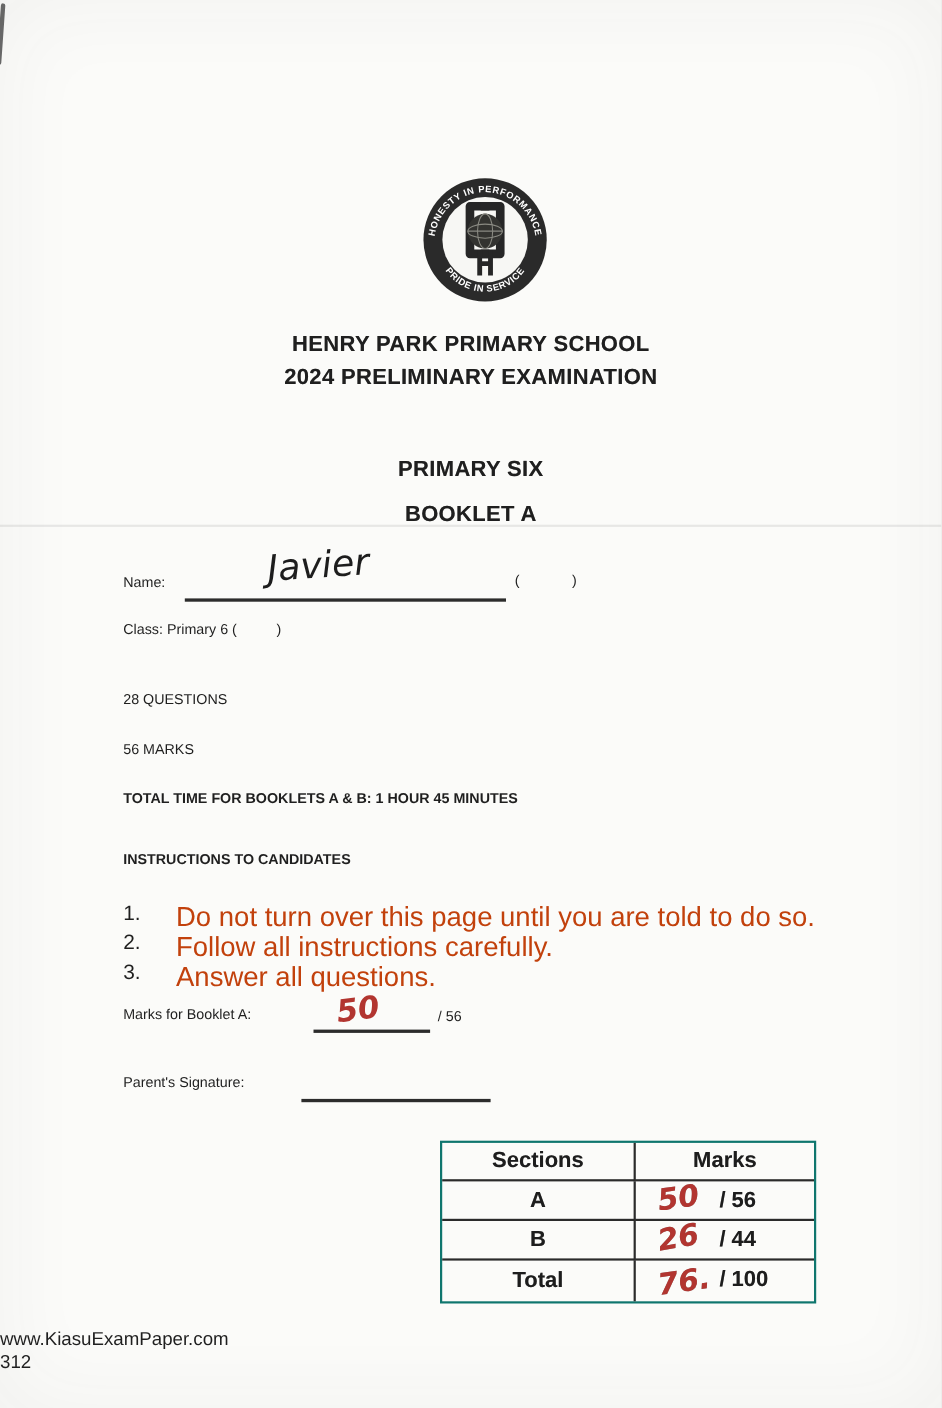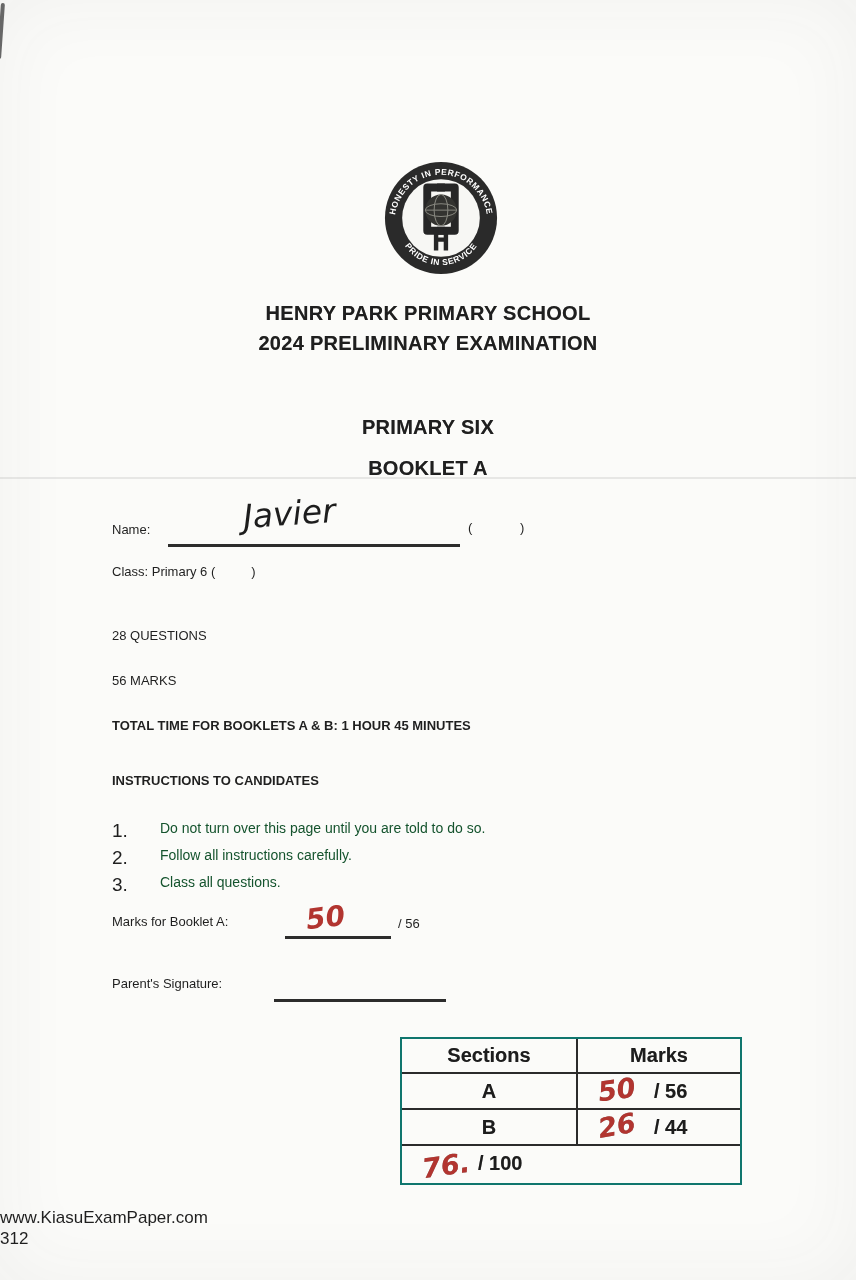--- a/index.html
+++ b/index.html
@@ -37,21 +37,21 @@
   .scan-line{
     position:absolute;left:0;width:856px;height:2px;
     background:rgba(110,110,110,0.14);
   }
   .corner-mark{
     position:absolute;left:-1px;top:3px;width:4px;height:56px;
     background:#4d4d4d;transform:rotate(4deg);border-radius:2px;opacity:0.85;
   }
   .instr-row{position:absolute;left:112px;display:flex;}
   .instr-num{width:48px;flex:0 0 48px;font-size:19px;color:#1f1f1f;}
-  .instr-text{font-size:14px;color:#14532d;}
+  .instr-text{font-size:25px;color:#c2410c;}
   
   .marks-table{
     position:absolute;left:400px;top:1037px;
     display:grid;
     grid-template-columns:176px 162px;
     grid-template-rows:35px 36px 36px 37px;
     border:2px solid #0f766e;
     background:transparent;
   }
   .mt-cell{
@@ -142,21 +142,21 @@
   <div class="instr-row" style="top:820px;">
     <span class="instr-num">1.</span>
     <span class="instr-text">Do not turn over this page until you are told to do so.</span>
   </div>
   <div class="instr-row" style="top:847px;">
     <span class="instr-num">2.</span>
     <span class="instr-text">Follow all instructions carefully.</span>
   </div>
   <div class="instr-row" style="top:874px;">
     <span class="instr-num">3.</span>
-    <span class="instr-text">Class all questions.</span>
+    <span class="instr-text">Answer all questions.</span>
   </div>
 
   <div class="abs body-text" style="left:112px;top:914px;">Marks for Booklet A:</div>
   <div class="abs underline-rule" style="left:285px;top:936px;width:106px;"></div>
   <div class="abs red-pen" style="left:306px;top:901px;font-size:28px;transform:rotate(-7deg);">50</div>
   <div class="abs body-text" style="left:398px;top:916px;">/ 56</div>
 
   <div class="abs body-text" style="left:112px;top:976px;">Parent's Signature:</div>
   <div class="abs underline-rule" style="left:274px;top:999px;width:172px;"></div>
 
@@ -169,20 +169,21 @@
       <span class="red-pen mt-score" style="transform:rotate(-8deg);">50</span>
       <span class="mt-outof">/ 56</span>
     </div>
 
     <div class="mt-cell">B</div>
     <div class="mt-cell last-col mt-marks">
       <span class="red-pen mt-score" style="transform:rotate(-10deg);">26</span>
       <span class="mt-outof">/ 44</span>
     </div>
 
+    <div class="mt-cell last-row">Total</div>
     <div class="mt-cell last-col last-row mt-marks">
       <span class="red-pen mt-score" style="top:6px;transform:rotate(-8deg);">76.</span>
       <span class="mt-outof">/ 100</span>
     </div>
   </div>
 
   <div class="footer-line" style="top:1208px;">www.KiasuExamPaper.com</div>
   <div class="footer-line" style="top:1229px;">312</div>
 
 </div>

